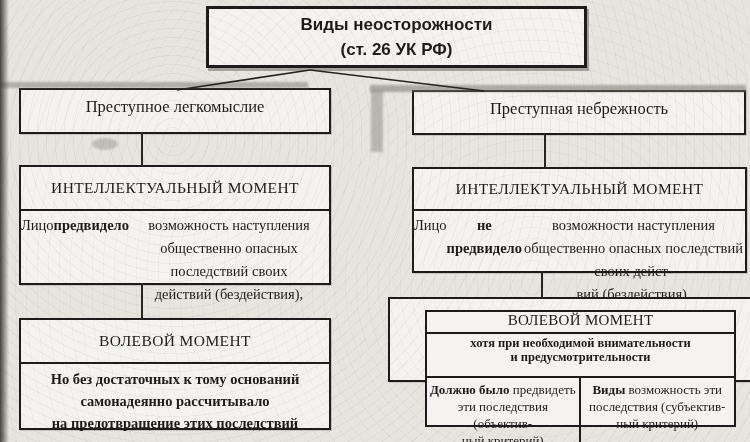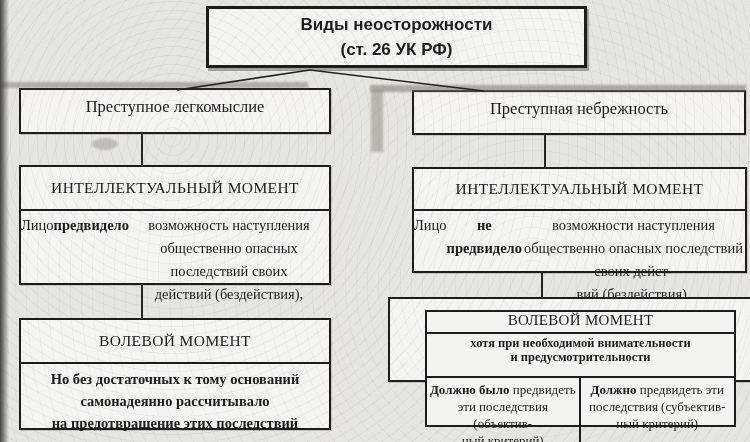--- a/index.html
+++ b/index.html
@@ -140,20 +140,20 @@
   <div class="box outerR"></div>
 
   <div class="box tableR">
     <div class="vm-title-row">ВОЛЕВОЙ МОМЕНТ</div>
     <div class="vm-sub-row">хотя при необходимой внимательности
 и предусмотрительности</div>
     <div class="vm-cells">
       <div class="vm-cell obj"><span class="b">Должно было</span><span> предвидеть
 эти последствия (объектив-
 ный критерий)</span></div>
-      <div class="vm-cell"><span class="b">Должно</span><span> предвидеть эти
+      <div class="vm-cell"><span class="b">Виды</span><span> возможность эти
 последствия (субъектив-
 ный критерий)</span></div>
     </div>
   </div>
 
   <div class="edge-band"></div>
 </div>
 
 </body></html>

